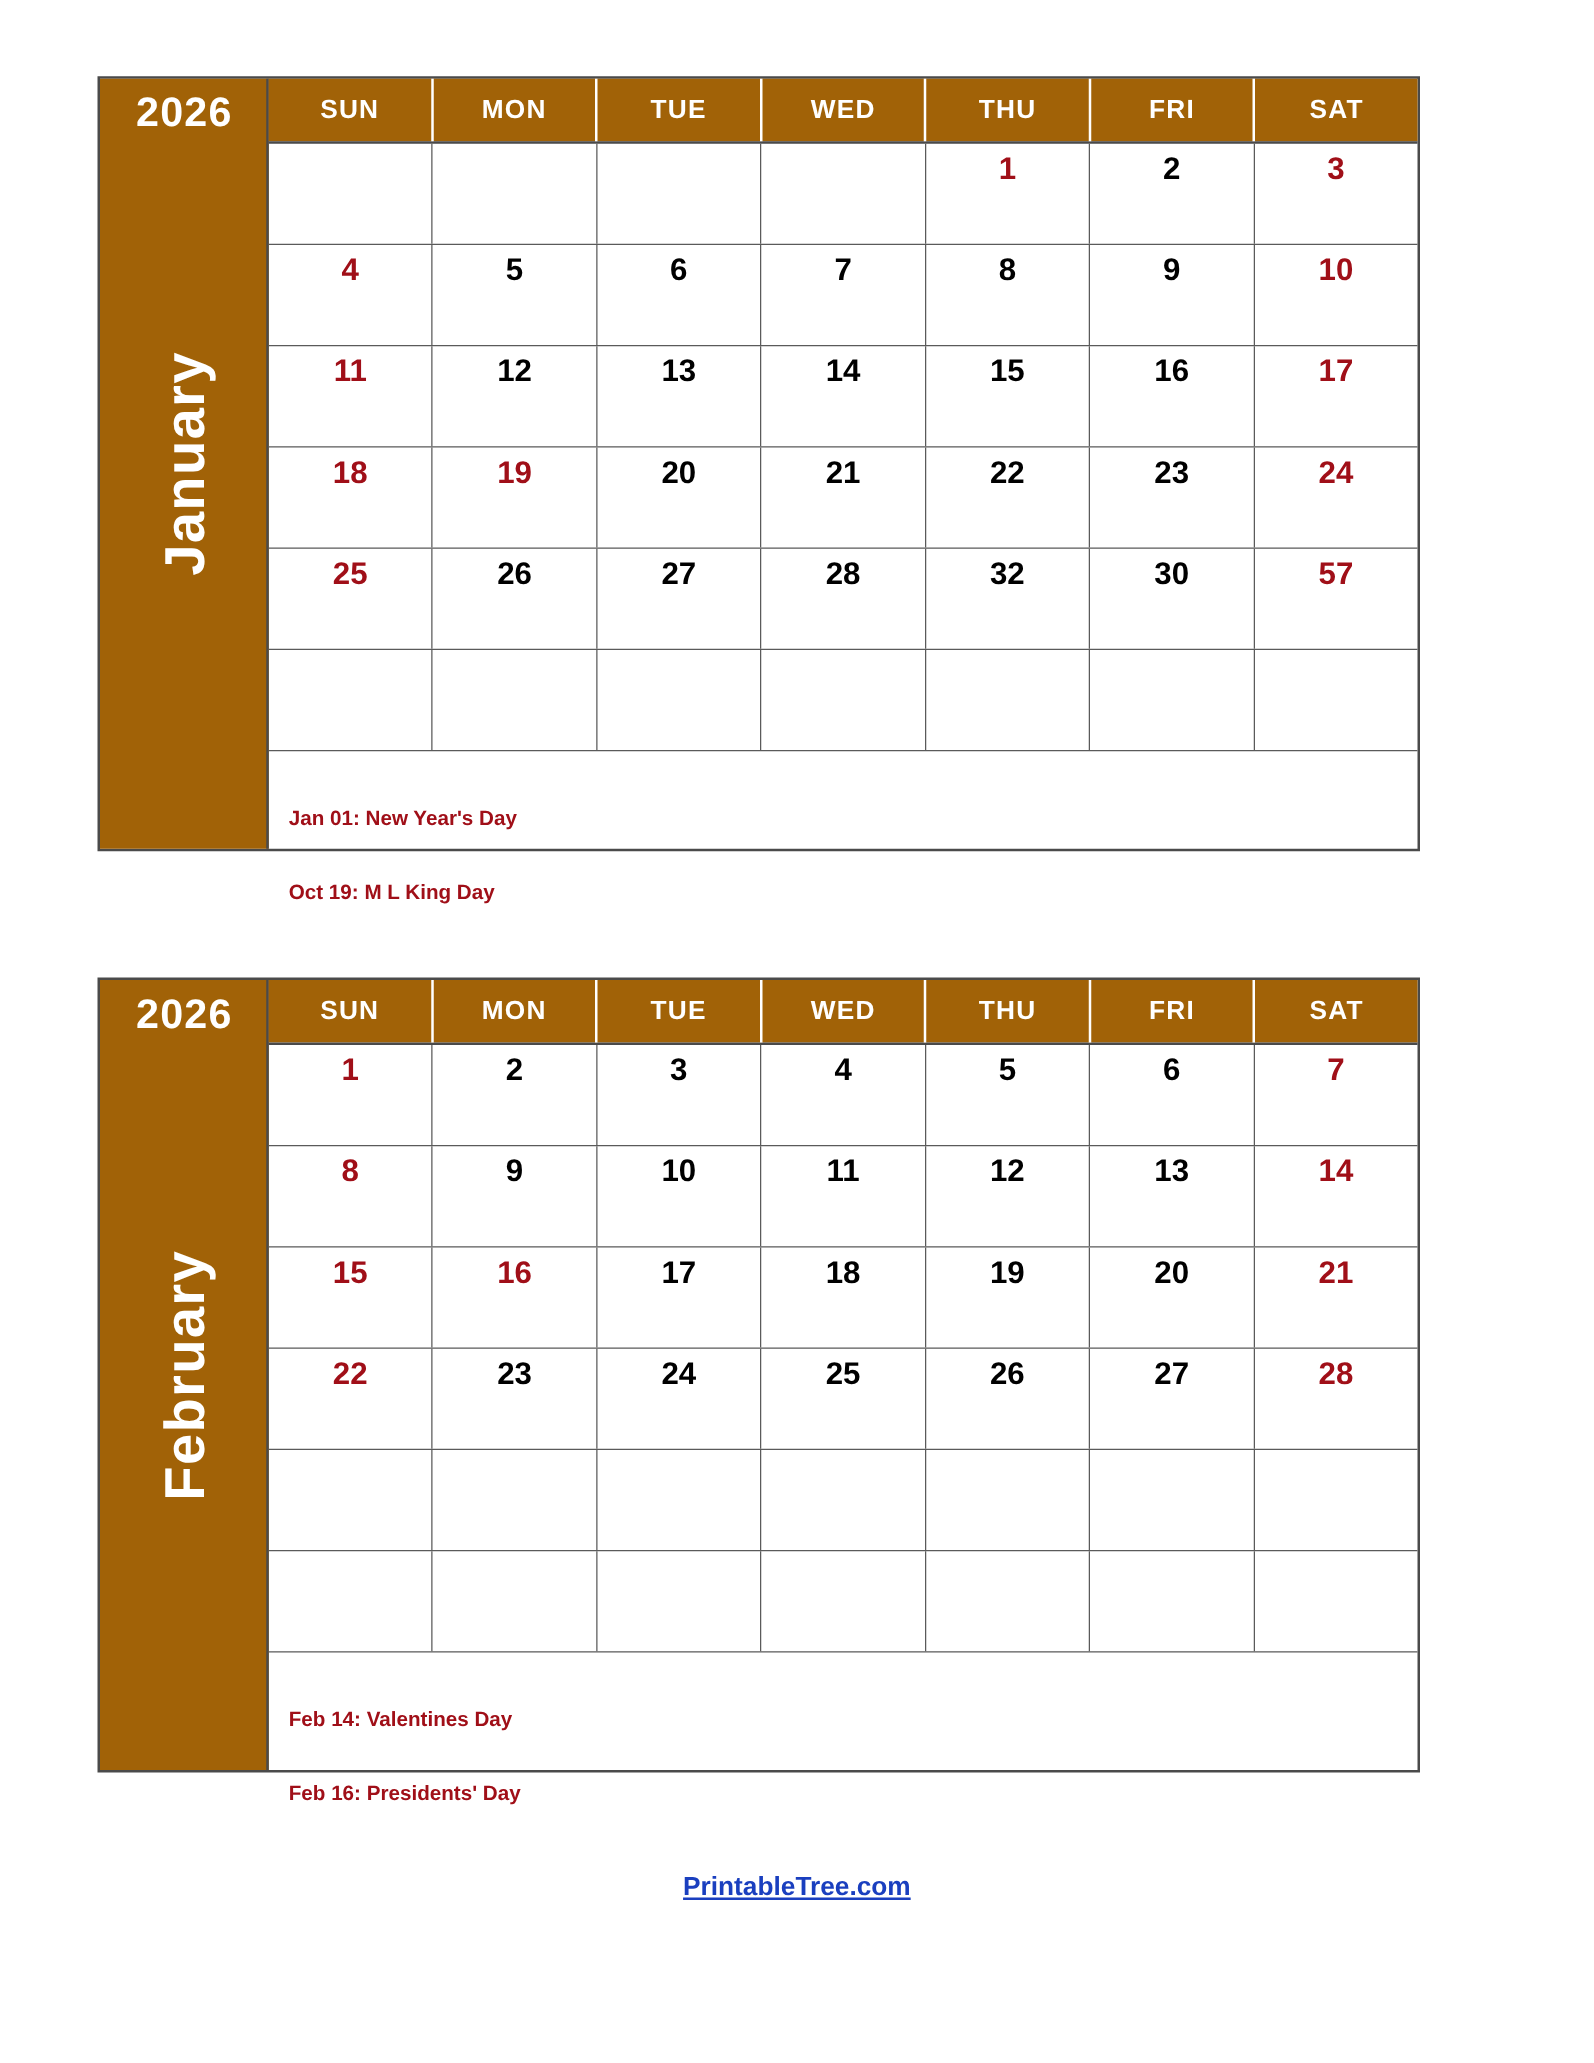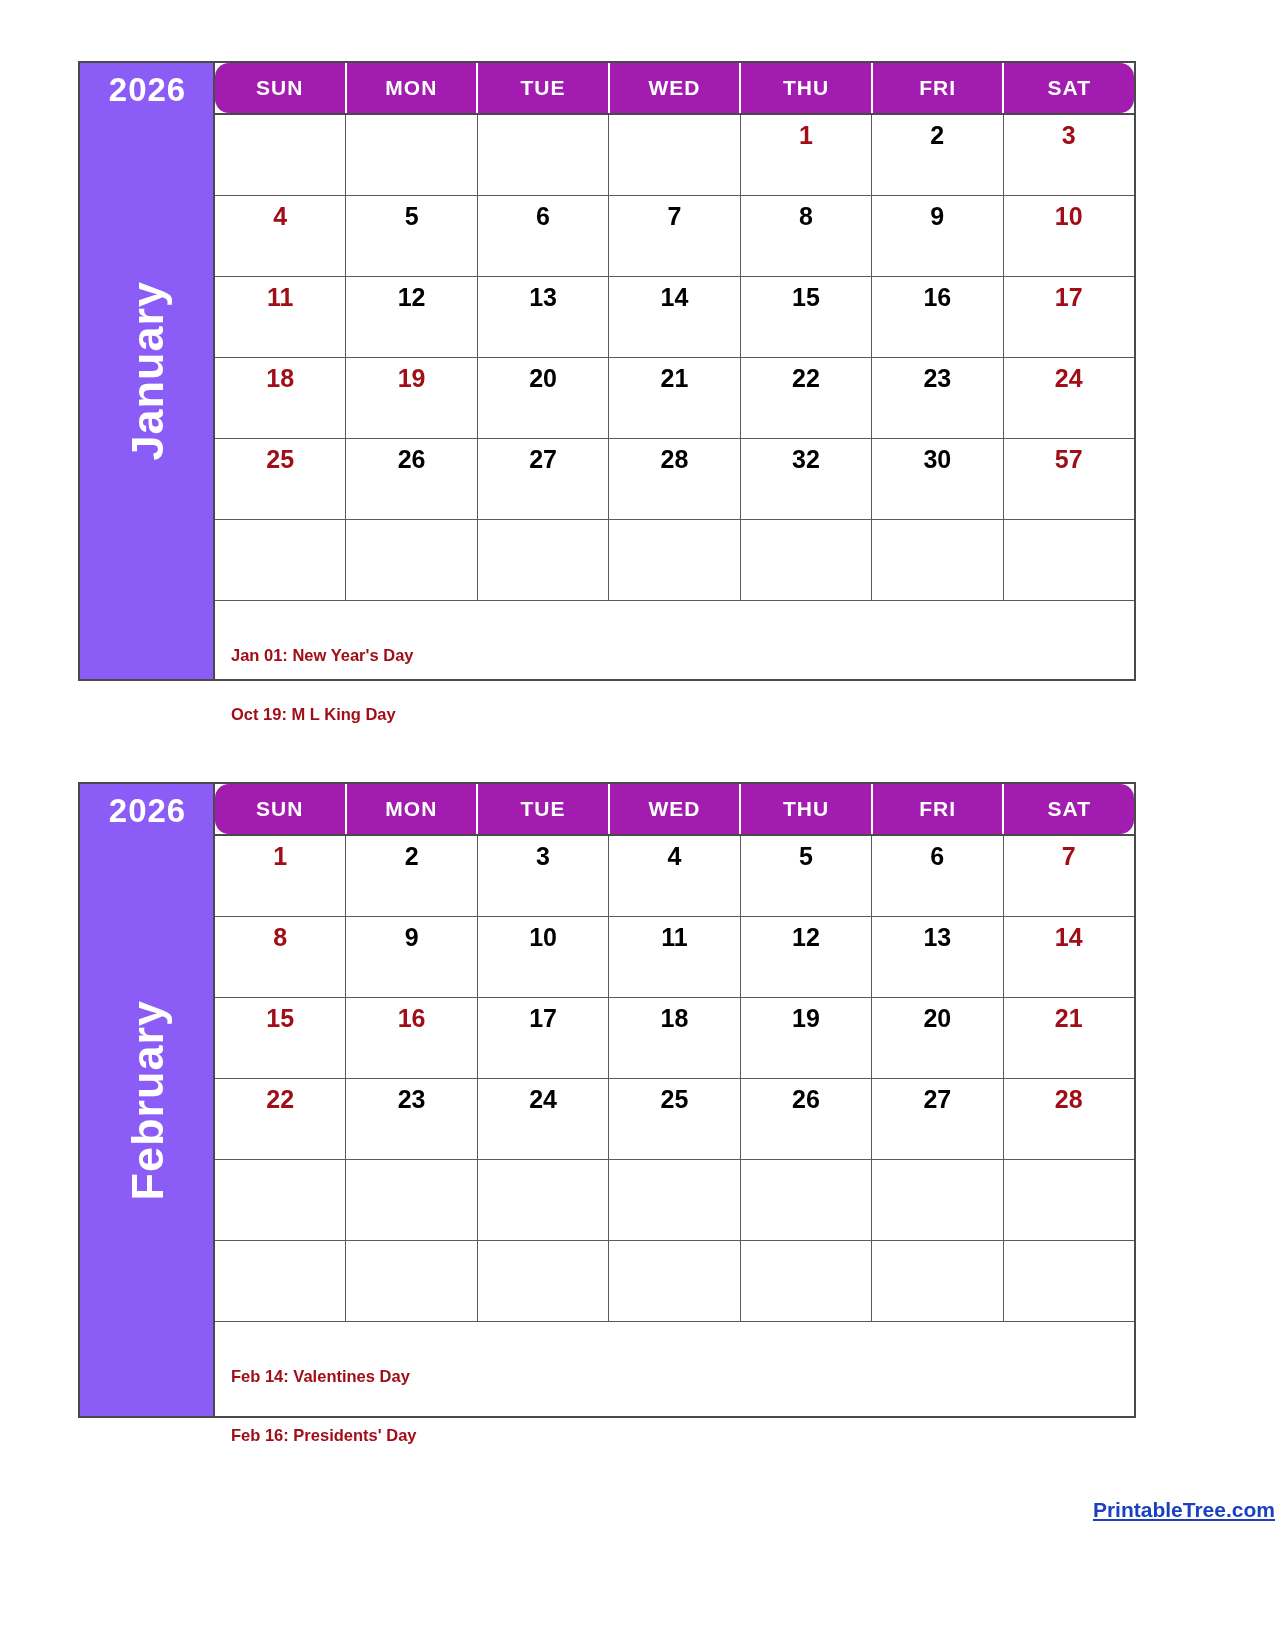--- a/index.html
+++ b/index.html
@@ -40,21 +40,21 @@
     height: 636px;
   }
 
   
   .spine {
     position: absolute;
     left: 0;
     top: 0;
     bottom: 0;
     width: 135px;
-    background: #8b5cf6;
+    background: #a16207;
     box-sizing: border-box;
     border-right: 2px solid #4a4a4a;
   }
   .spine-year {
     position: absolute;
     top: 8px;
     left: 0;
     width: 135px;
     text-align: center;
     color: #ffffff;
@@ -87,22 +87,21 @@
     position: absolute;
     left: 135px;
     top: 0;
     right: 0;
     bottom: 0;
   }
 
   .dow-row {
     display: flex;
     height: 50px;
-    background: #a21caf;
-    border-radius: 14px;
+    background: #a16207;
   }
   .dow-cell {
     flex: 1 1 0;
     color: #ffffff;
     font-size: 21px;
     font-weight: bold;
     letter-spacing: 1px;
     display: flex;
     align-items: center;
     justify-content: center;
@@ -152,21 +151,21 @@
     font-weight: bold;
     line-height: 1.45;
     margin-top: 35px;
   }
 
   .footer {
     position: absolute;
     left: 0;
     top: 1498px;
     width: 1275px;
-    text-align: right;
+    text-align: center;
   }
   .footer a {
     color: #1a3fbf;
     font-size: 21px;
     font-weight: bold;
     text-decoration: underline;
   }
 </style>
 </head>
 <body>

